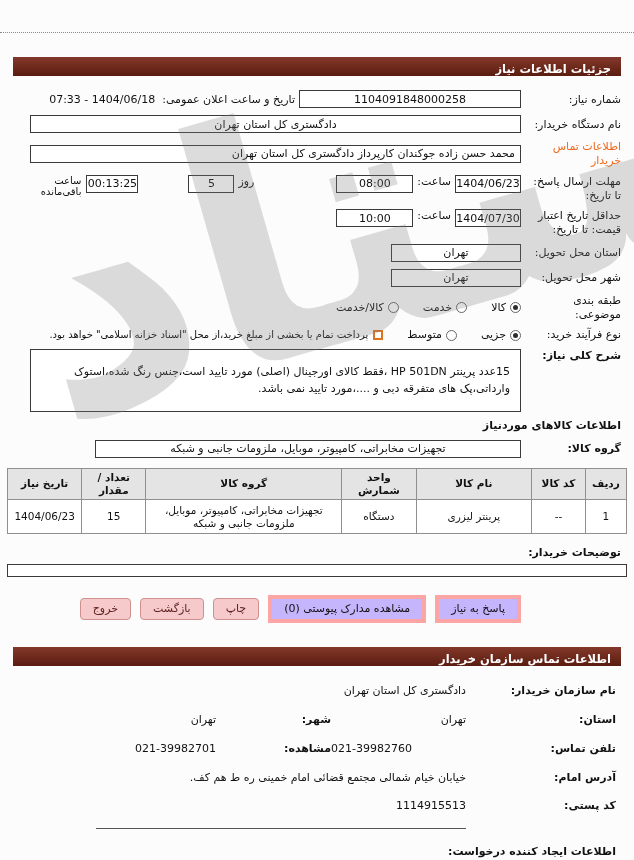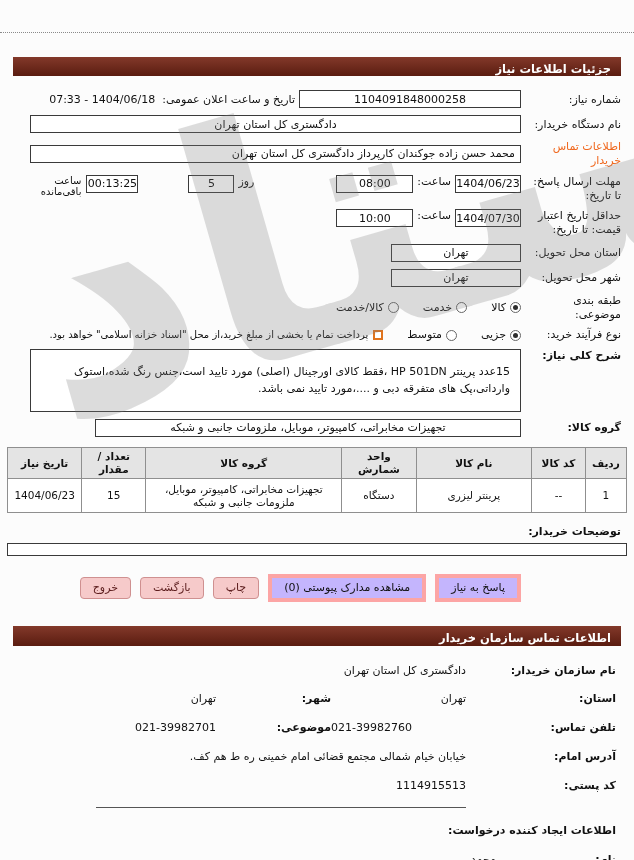--- a/index.html
+++ b/index.html
@@ -143,20 +143,23 @@
       </span>
       <span class="chk"></span>
       <span class="note">پرداخت تمام یا بخشی از مبلغ خرید،از محل "اسناد خزانه اسلامی" خواهد بود.</span>
     </div>
 
     <div class="frow top">
       <span class="flabel bold">شرح کلی نیاز:</span>
       <span class="dbox">15عدد پرینتر HP 501DN ،فقط کالای اورجینال (اصلی) مورد تایید است،جنس رنگ شده،استوک وارداتی،پک های متفرقه دبی و ....،مورد تایید نمی باشد.</span>
     </div>
 
+    <div class="frow">
+      <span class="seclabel">اطلاعات کالاهای موردنیاز</span>
+    </div>
 
     <div class="frow">
       <span class="flabel bold">گروه کالا:</span>
       <span class="ibox grow2 center">تجهیزات مخابراتی، کامپیوتر، موبایل، ملزومات جانبی و شبکه</span>
     </div>
 
   </div>
 
   <table class="gtable">
     <colgroup>
@@ -215,21 +218,21 @@
     <div class="crow">
       <span class="clabel">استان:</span>
       <span class="cval w135">تهران</span>
       <span class="clabel2">شهر:</span>
       <span class="cval">تهران</span>
     </div>
 
     <div class="crow">
       <span class="clabel">تلفن تماس:</span>
       <span class="cval w135 ltr">021-39982760</span>
-      <span class="clabel2">موضوعی:</span>
+      <span class="clabel2">مشاهده:</span>
       <span class="cval ltr">021-39982701</span>
     </div>
 
     <div class="crow">
       <span class="clabel">آدرس امام:</span>
       <span class="cval growv">خیابان خیام شمالی مجتمع قضائی امام خمینی ره ط هم کف.</span>
     </div>
 
     <div class="crow">
       <span class="clabel">کد پستی:</span>

